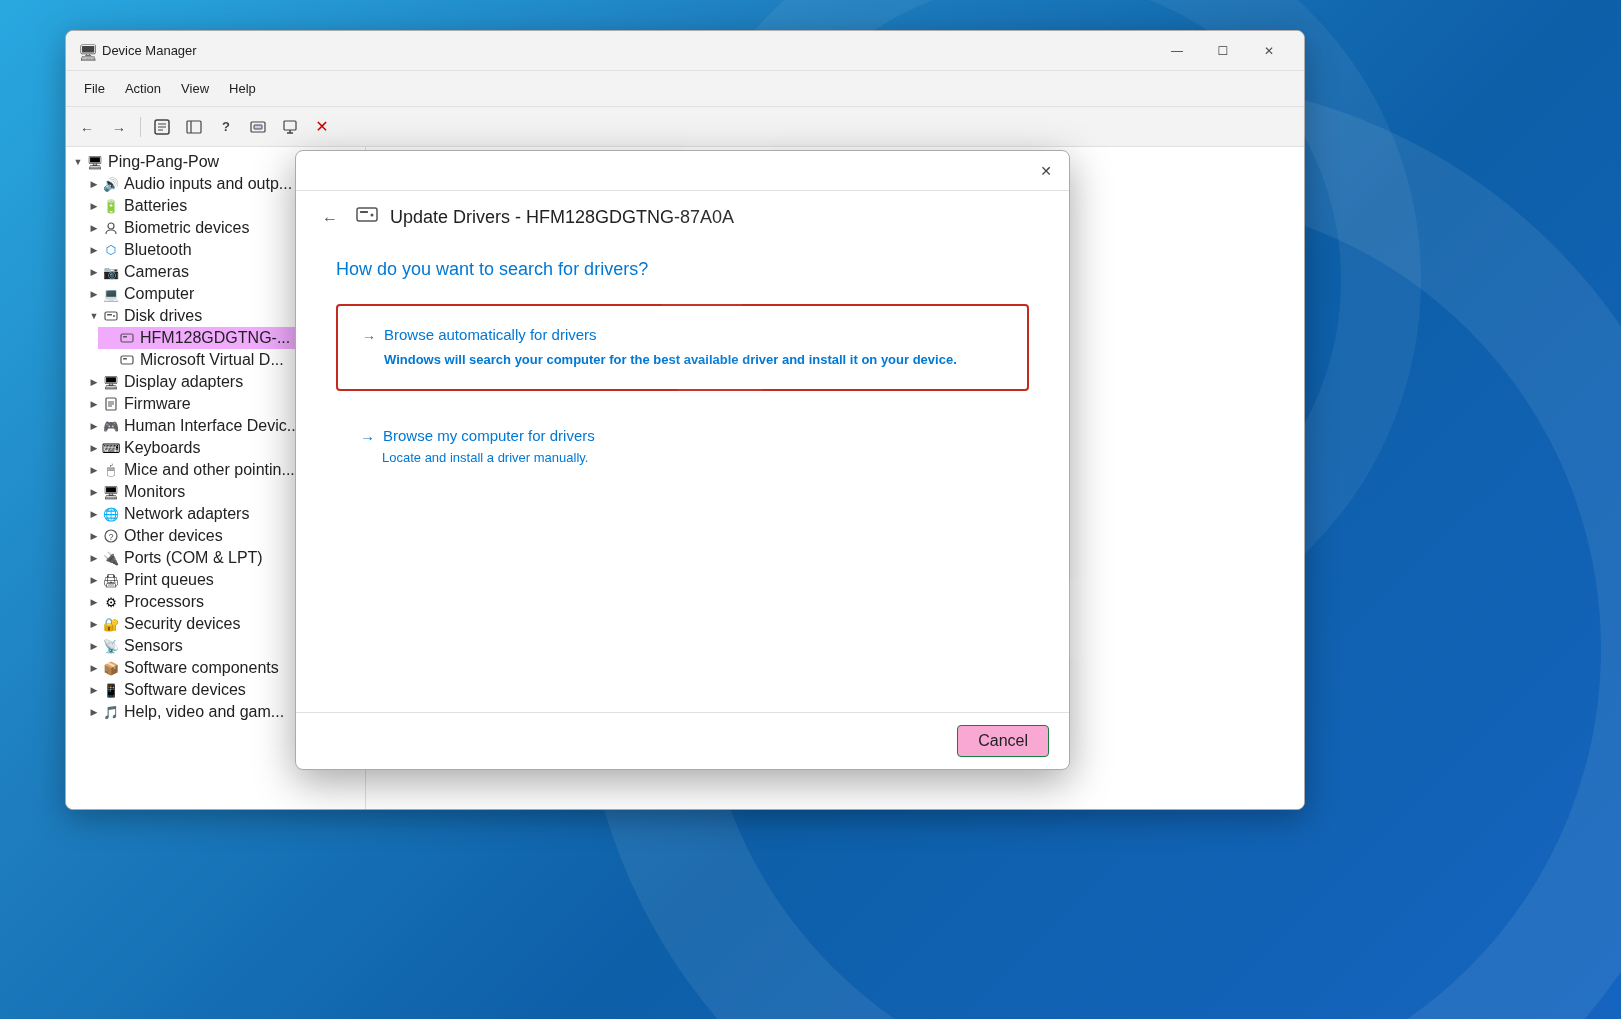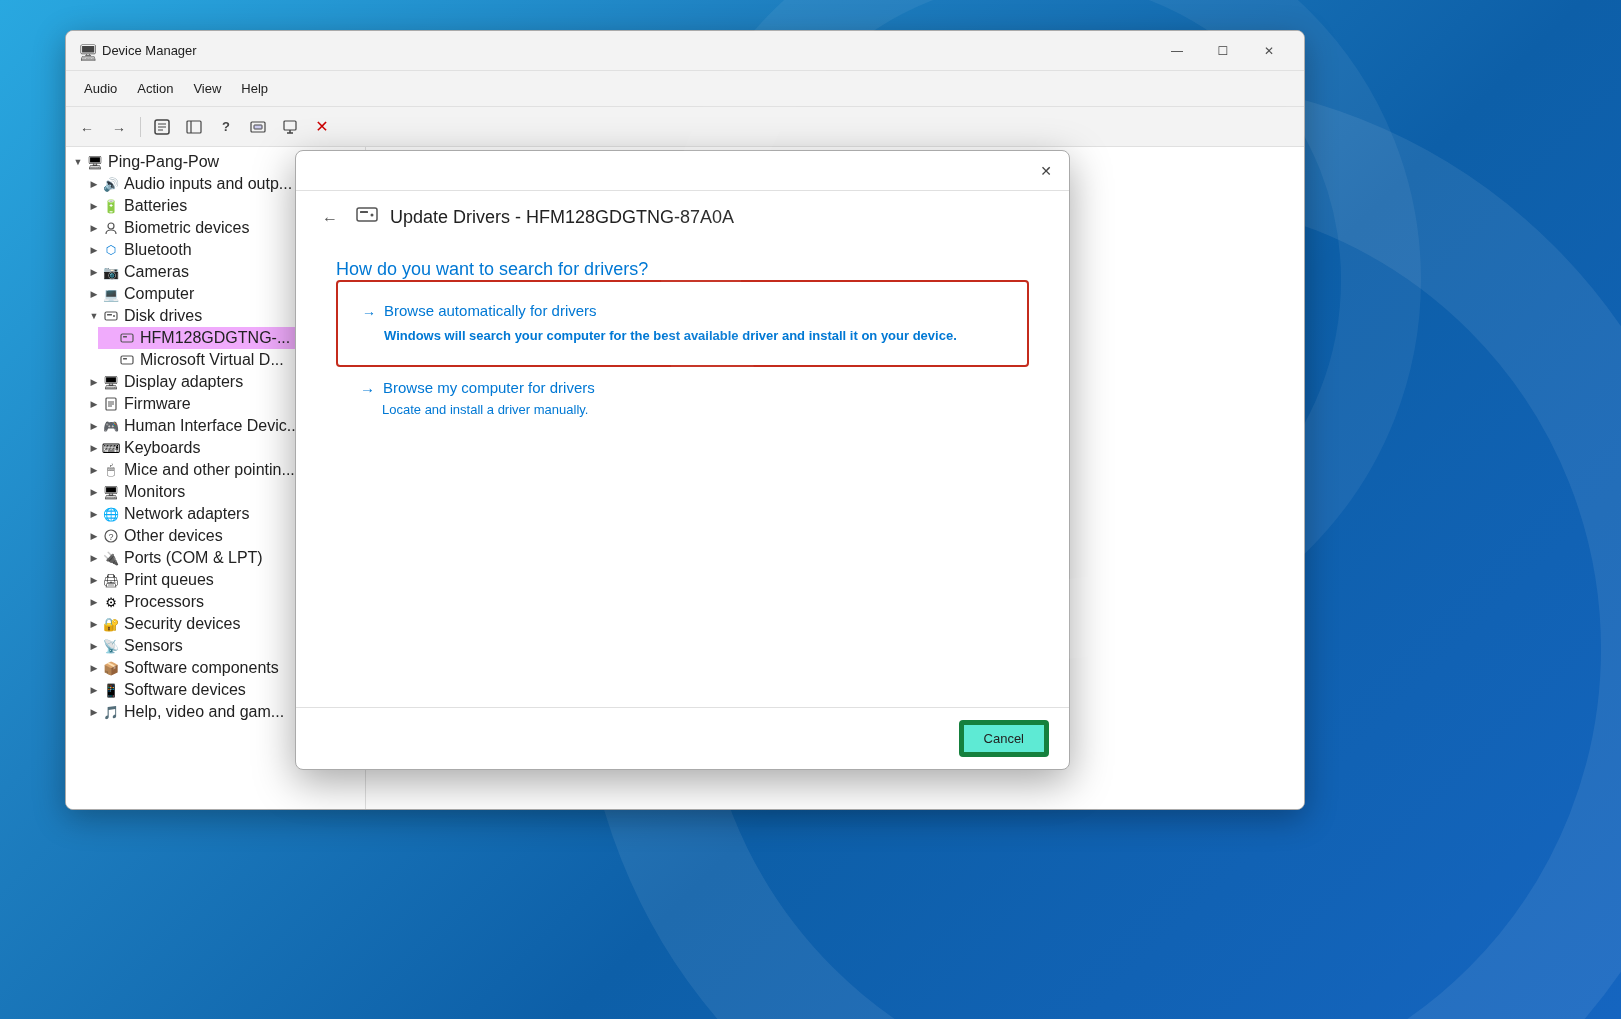--- a/index.html
+++ b/index.html
@@ -265,20 +265,21 @@
       color: #222;
       font-weight: 400;
     }
 
     
     .dialog-content {
       flex: 1;
       padding: 20px 40px;
       display: flex;
       flex-direction: column;
+      gap: 24px;
     }
     .dialog-question {
       font-size: 18px;
       color: #0078d4;
       font-weight: 400;
     }
 
     
     .option-card {
       border: 2px solid #ccc;
@@ -332,23 +333,23 @@
     
     .dialog-footer {
       padding: 12px 20px;
       display: flex;
       justify-content: flex-end;
       border-top: 1px solid #e0e0e0;
       flex-shrink: 0;
     }
     .cancel-btn {
       padding: 6px 20px;
-      font-size: 13px;
-      background: #5eead4;
-      border: 5px solid #15803d;
+      font-size: 16px;
+      background: #f9a8d4;
+      border: 1px solid #15803d;
       border-radius: 4px;
       cursor: pointer;
       color: #222;
     }
 
     
     .tree-panel::-webkit-scrollbar { width: 8px; }
     .tree-panel::-webkit-scrollbar-track { background: #f0f0f0; }
     .tree-panel::-webkit-scrollbar-thumb { background: #c0c0c0; border-radius: 4px; }
   </style>
@@ -361,21 +362,21 @@
     <span class="title-bar-icon">🖥</span>
     <span class="title-bar-title">Device Manager</span>
     <div class="title-bar-controls">
       <button class="title-btn">—</button>
       <button class="title-btn">☐</button>
       <button class="title-btn close">✕</button>
     </div>
   </div>
 
   <div class="menu-bar">
-    <span class="menu-item">Audio</span>
+    <span class="menu-item">File</span>
     <span class="menu-item">Action</span>
     <span class="menu-item">View</span>
     <span class="menu-item">Help</span>
   </div>
 
   <div class="toolbar">
     <button class="toolbar-btn">←</button>
     <button class="toolbar-btn">→</button>
     <div class="toolbar-separator"></div>
     <button class="toolbar-btn">

